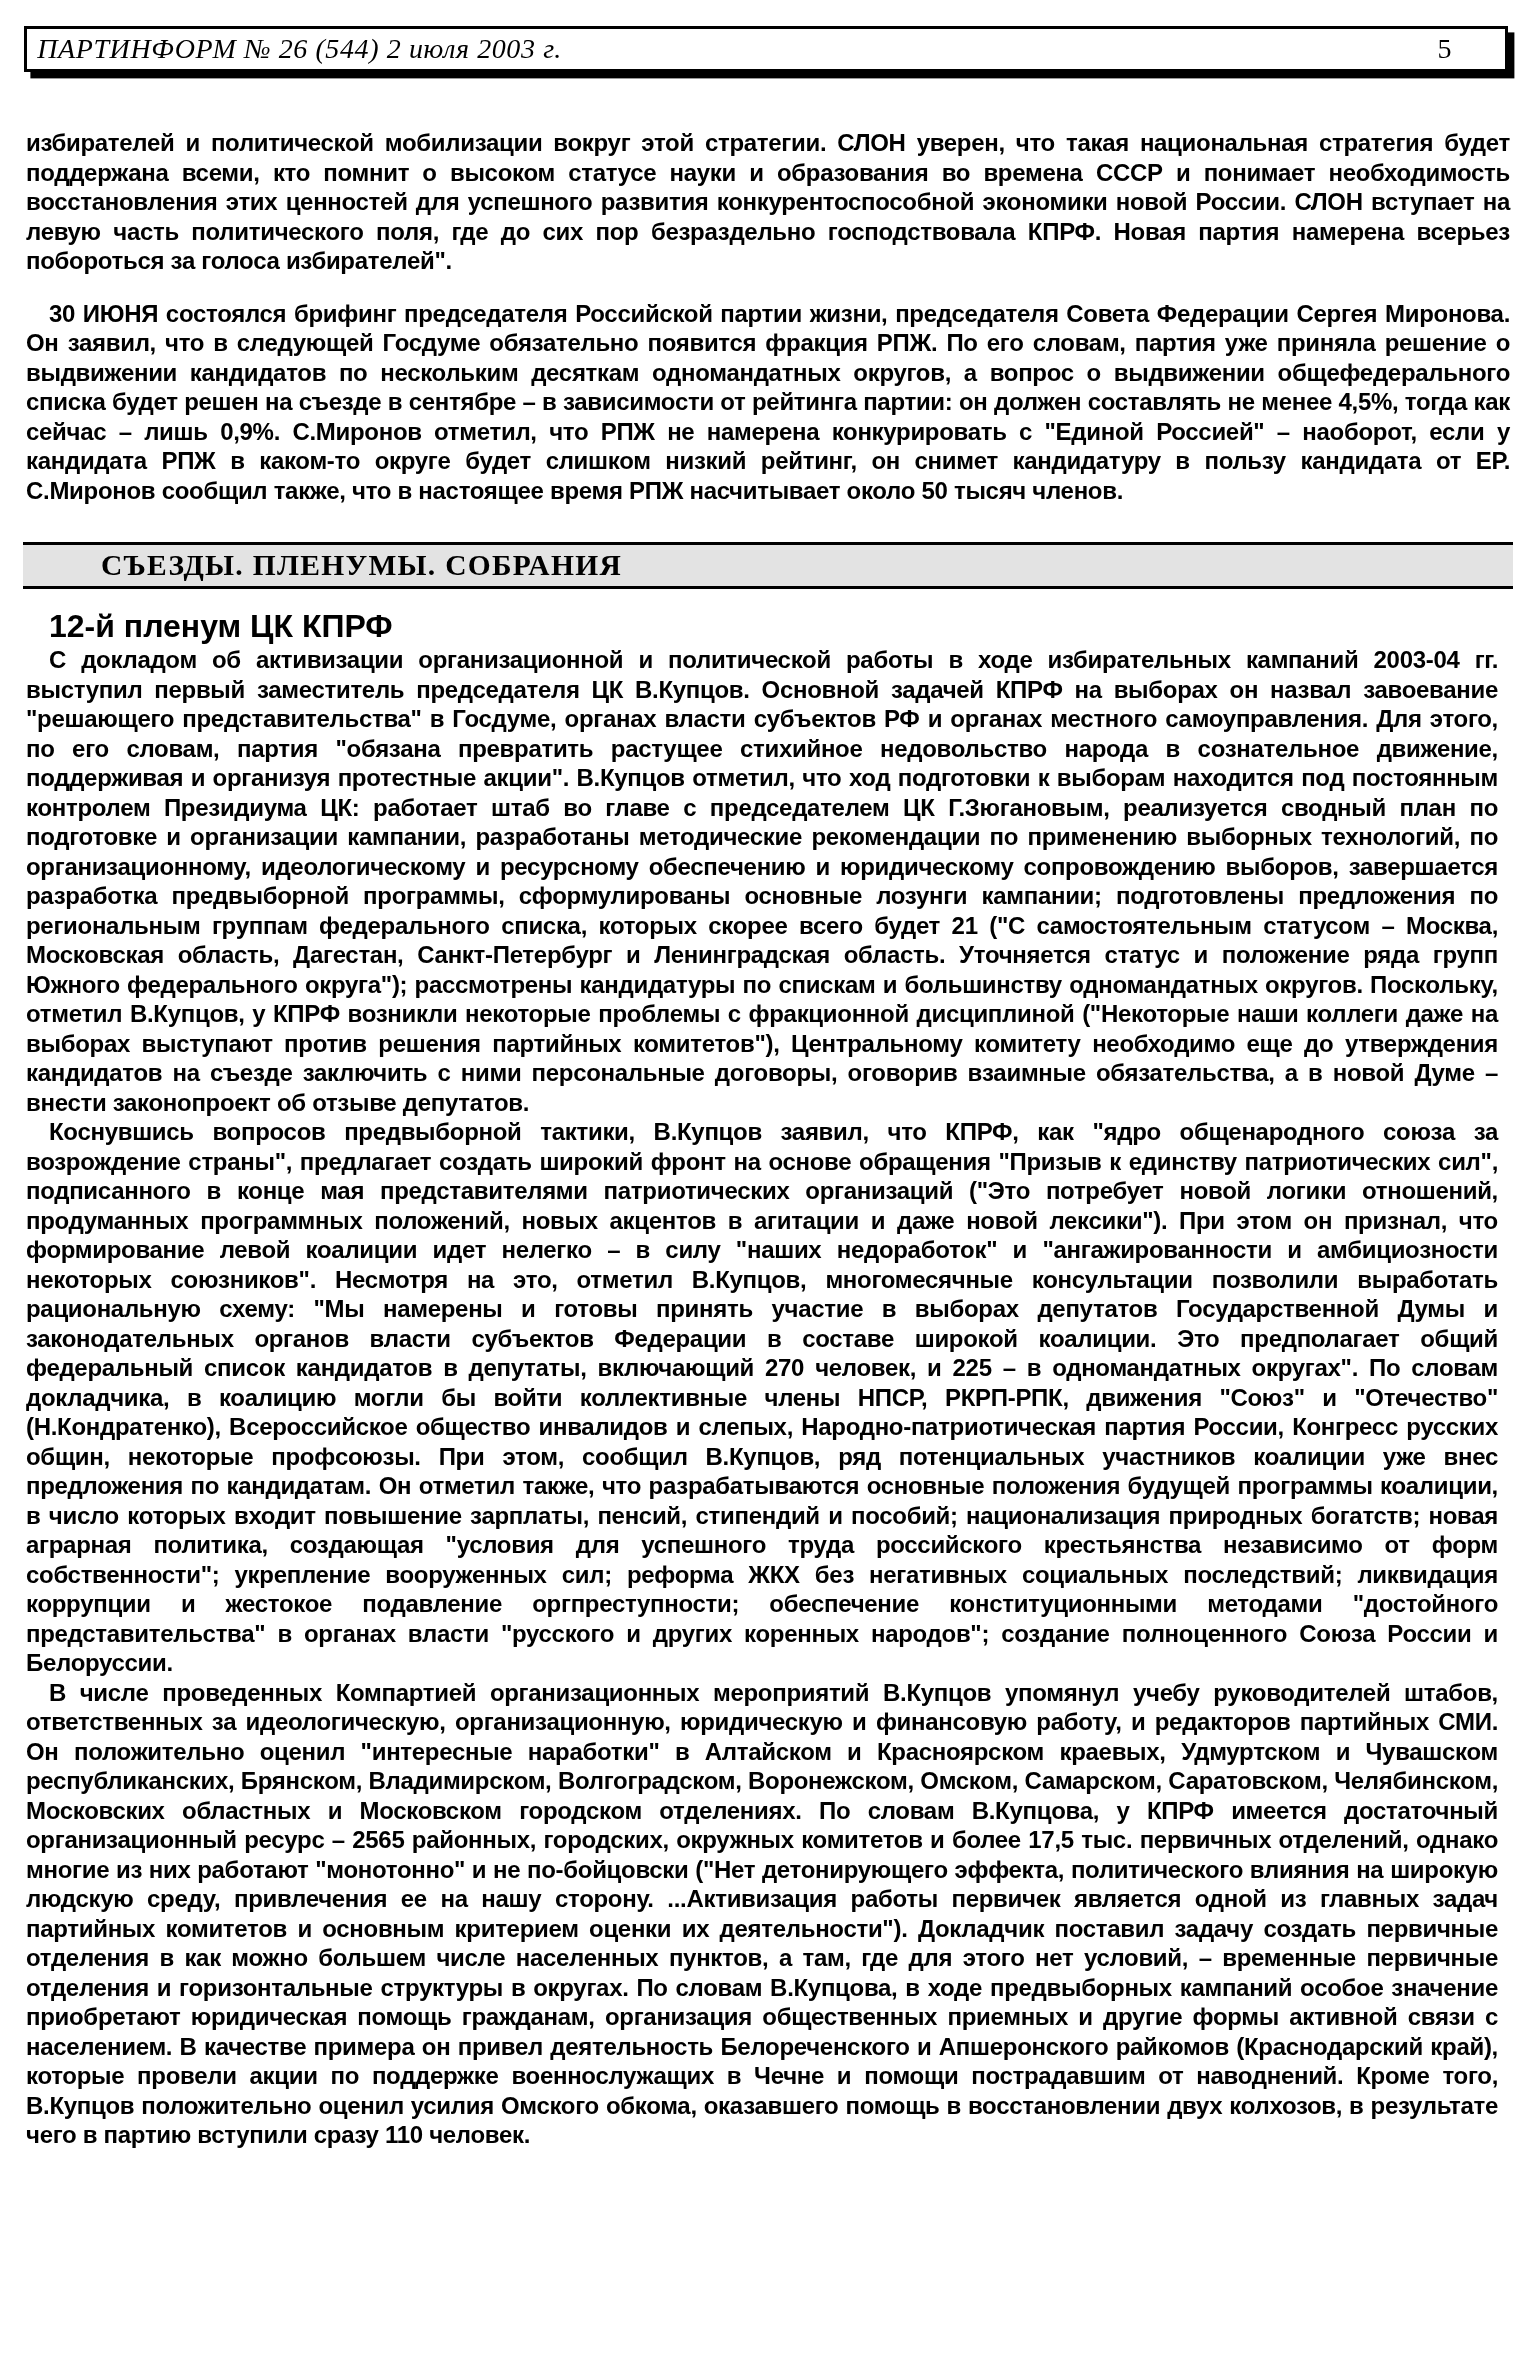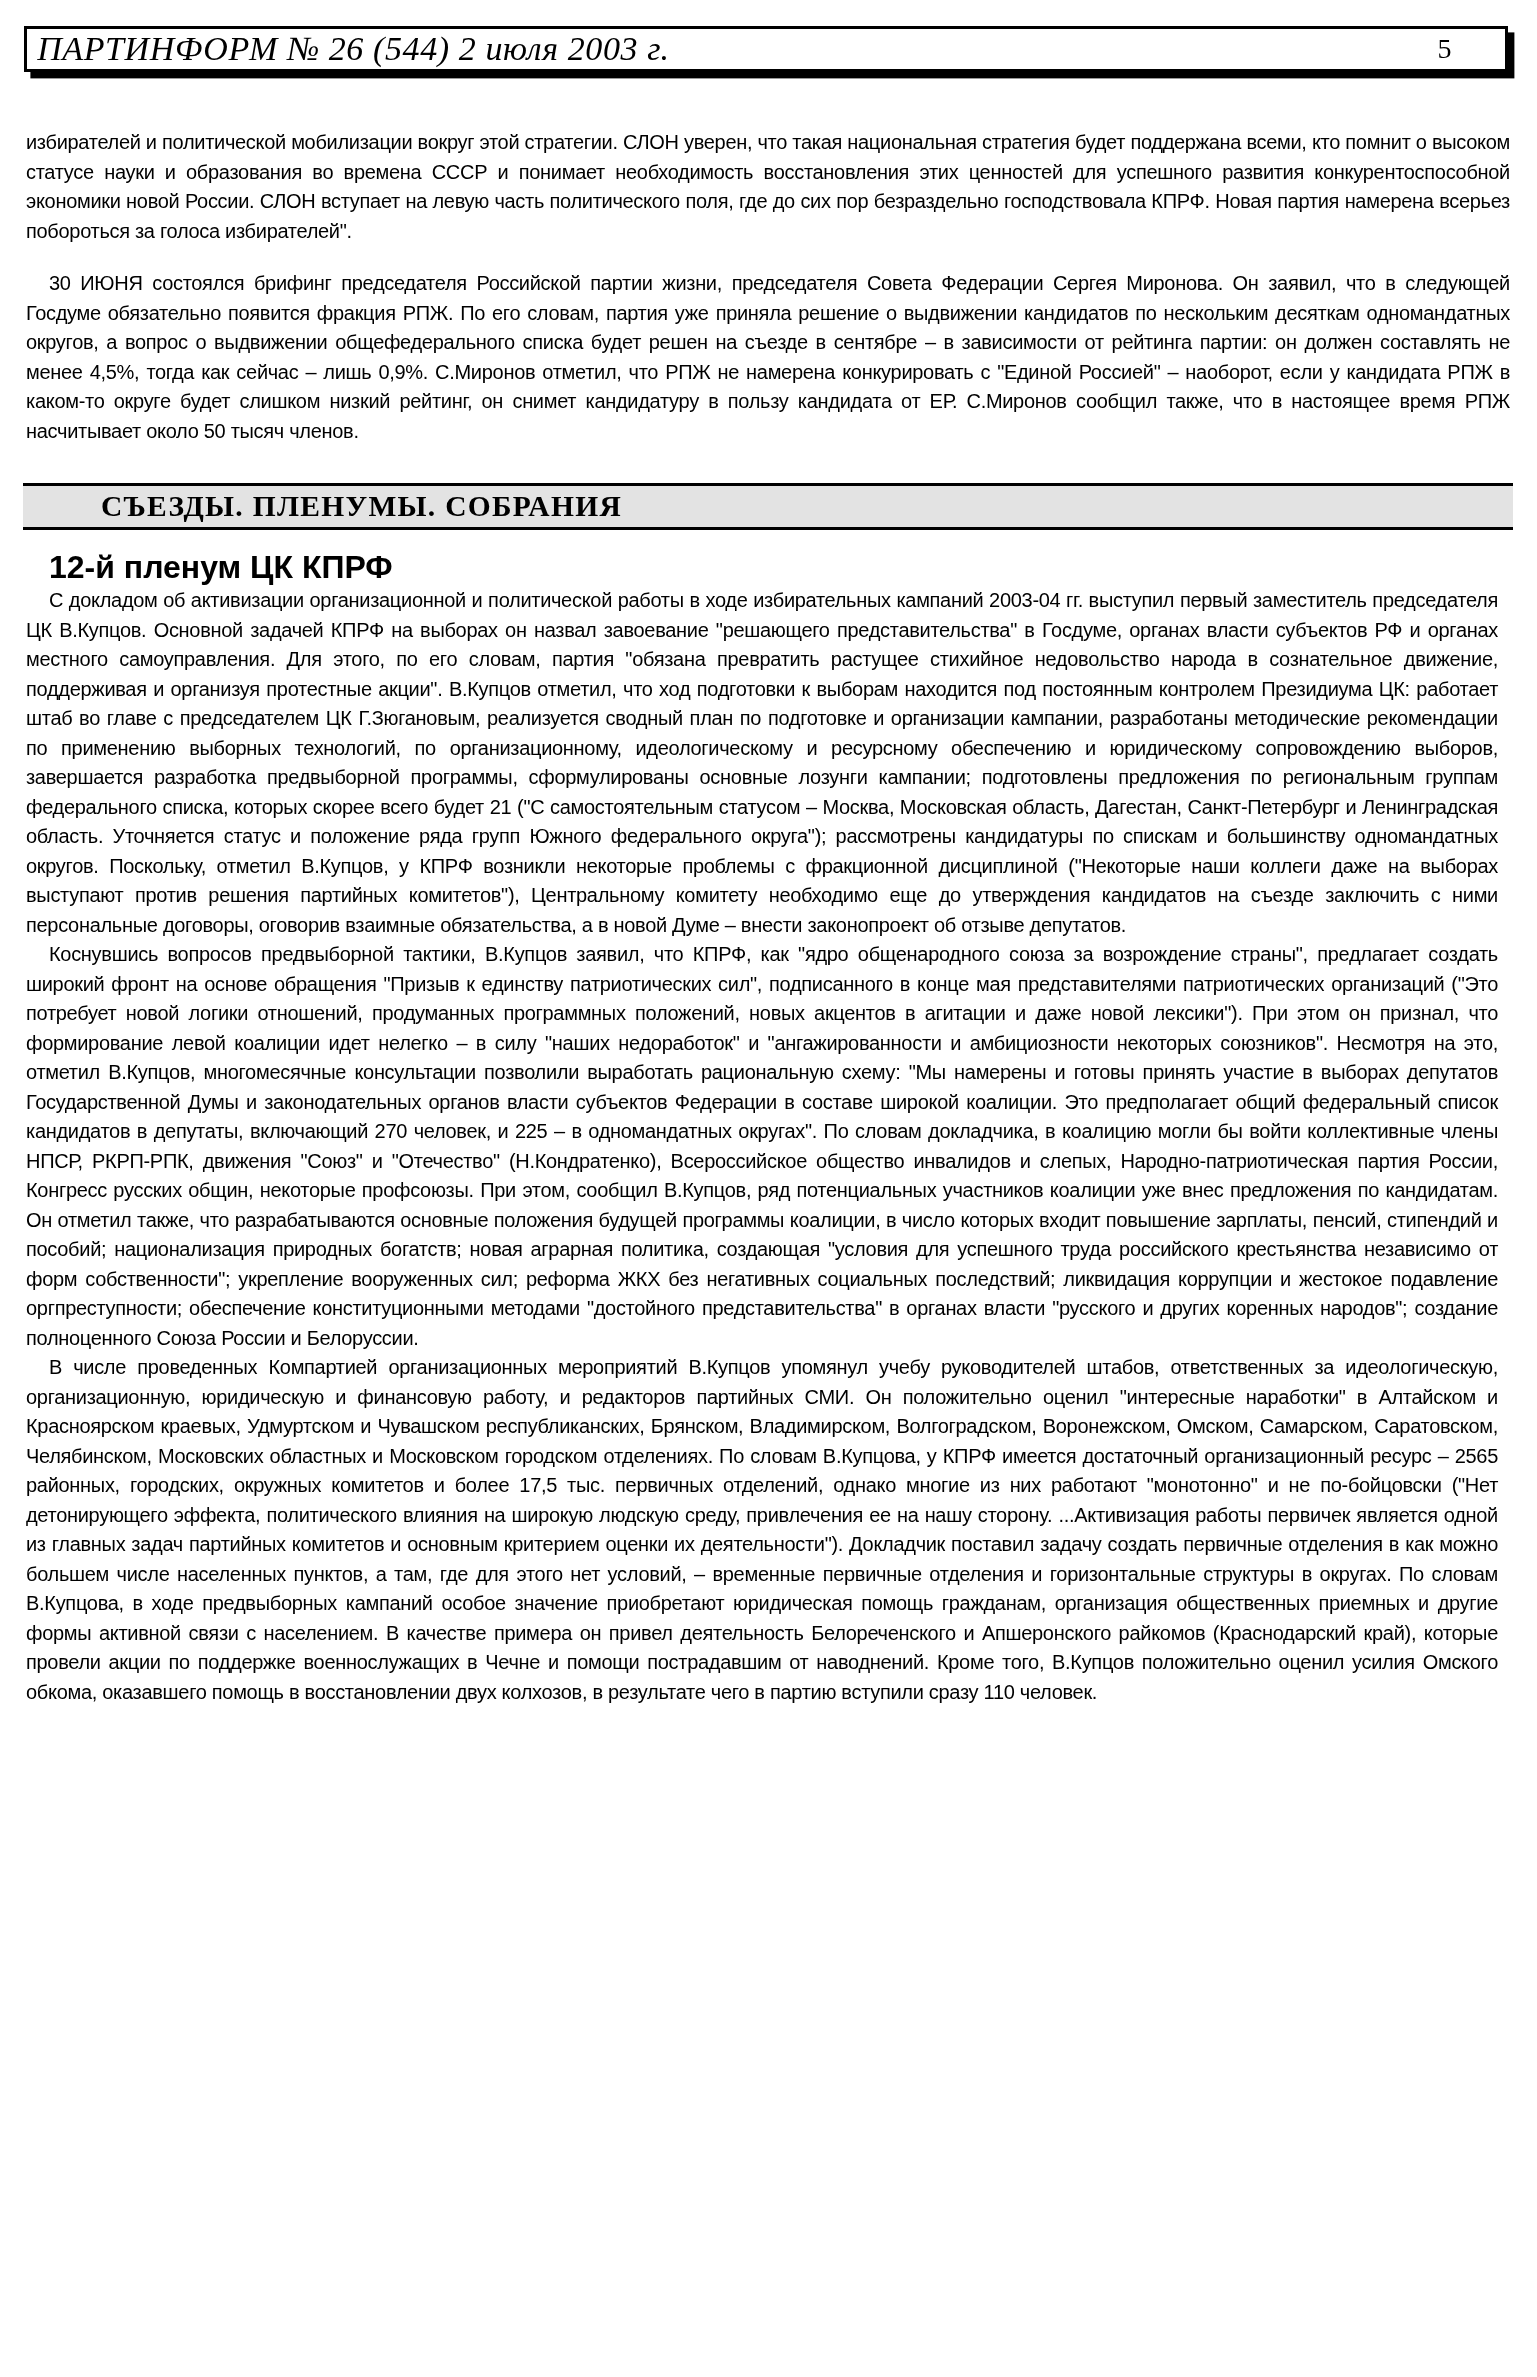--- a/index.html
+++ b/index.html
@@ -19,33 +19,33 @@
     box-shadow:6.4px 6.4px 0 #000;
     background:#fff;
     display:flex;
     justify-content:space-between;
     align-items:center;
     padding:0 0 0 10.2px;
   }
   .header-title{
     font-family:"Liberation Serif","DejaVu Serif",serif;
     font-style:italic;
-    font-size:34px;
+    font-size:28px;
     letter-spacing:0.6px;
     white-space:nowrap;
   }
   .header-page{
     font-family:"Liberation Serif","DejaVu Serif",serif;
     font-size:28px;
     padding-right:53px;
   }
   
   .bodytext{
-    font-weight:normal;
-    font-size:20px;
+    font-weight:bold;
+    font-size:24px;
     line-height:29.5px;
     text-align:justify;
     letter-spacing:-0.3px;
     margin:0;
   }
   .intro{margin:56px 27px 0 26px;}
   .intro .p2{margin-top:23px;text-indent:23px;}
   
   .section-bar{
     margin:37px 24px 0 23px;

